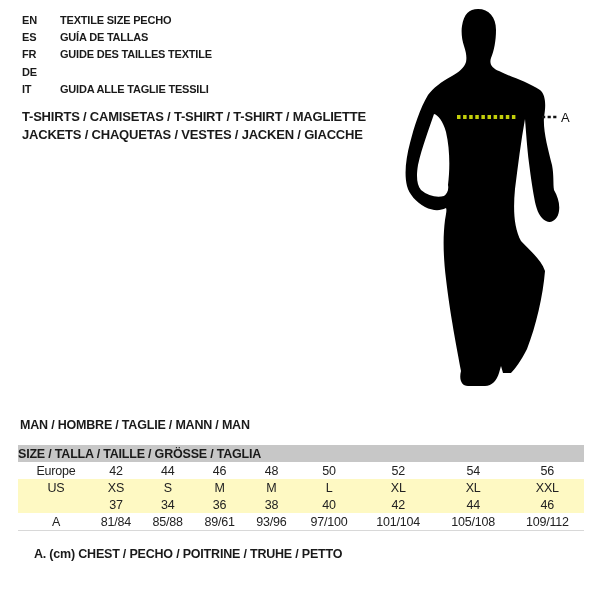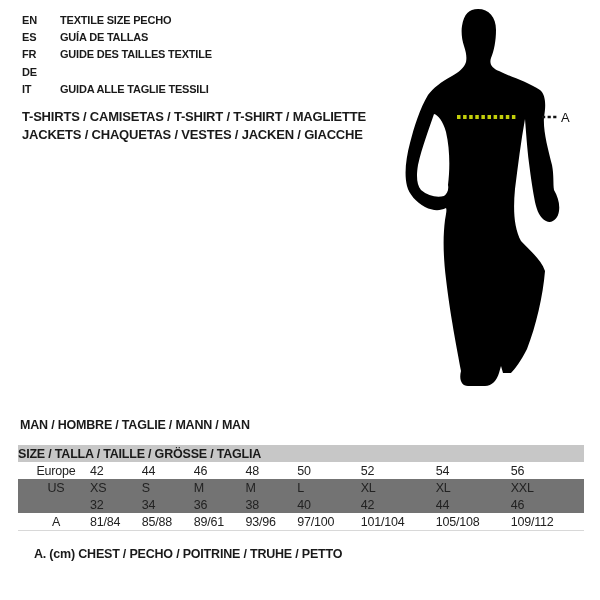--- a/index.html
+++ b/index.html
@@ -18,26 +18,26 @@
   
   .figure-wrap{position:absolute;left:395px;top:0;width:185px;height:410px;}
   
   .section-title{position:absolute;left:20px;top:418px;font-size:12.5px;font-weight:700;letter-spacing:-0.2px;}
   
   .size-table{
     position:absolute;left:18px;top:445px;width:566px;
     border-collapse:collapse;font-size:12.5px;letter-spacing:-0.2px;color:#222;
     border-bottom:1px solid #d8d8d8;
   }
-  .size-table td{height:17px;text-align:left;padding:0;font-weight:400;}
+  .size-table td{height:17px;text-align:center;padding:0;font-weight:400;}
   .size-table td.row-label{text-align:center;width:68px;padding-left:4px;}
   .size-table tr.header-bar td{
     background:#c7c7c7;text-align:left;font-weight:700;height:17px;color:#1a1a1a;
   }
-  .size-table tr.shaded{background:#737373;margin-left:12px;}
+  .size-table tr.shaded{background:#fef9c3;margin-left:12px;}
   
   .footnote{position:absolute;left:20px;top:547px;font-size:12.5px;font-weight:700;letter-spacing:-0.2px;margin-left:14px;}
 </style>
 </head>
 <body>
 
 <div class="lang-block">
     <div class="lang-row">
       <span class="lang-code">EN</span>
       <span>TEXTILE SIZE PECHO</span>
@@ -137,21 +137,21 @@
         <td>S</td>
         <td>M</td>
         <td>M</td>
         <td>L</td>
         <td>XL</td>
         <td>XL</td>
         <td>XXL</td>
       </tr>
       <tr class="shaded">
         <td class="row-label"></td>
-        <td>32</td>
+        <td>37</td>
         <td>34</td>
         <td>36</td>
         <td>38</td>
         <td>40</td>
         <td>42</td>
         <td>44</td>
         <td>46</td>
       </tr>
       <tr>
         <td class="row-label">A</td>

